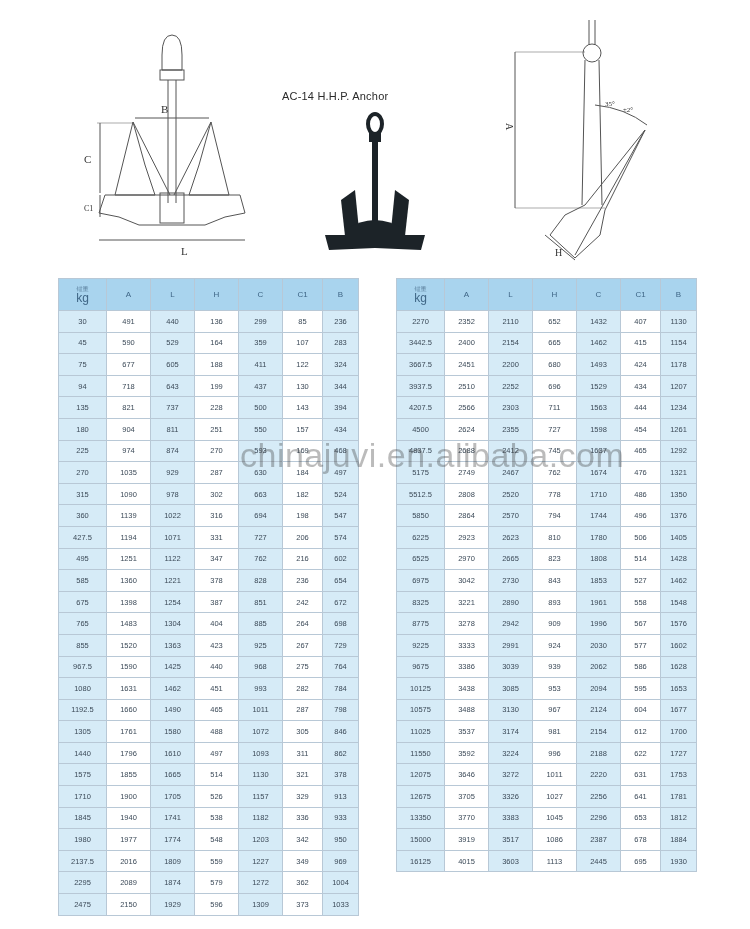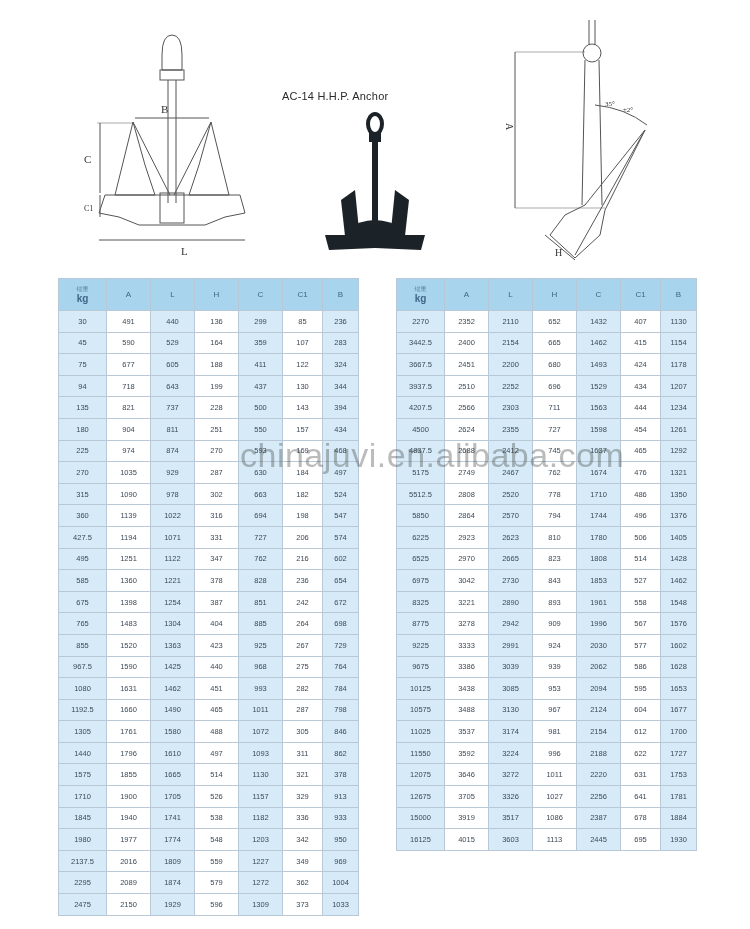--- a/index.html
+++ b/index.html
@@ -6,21 +6,21 @@
   body { width: 750px; height: 929px; position: relative; overflow: hidden; font-family: "Liberation Sans", sans-serif; }
   .drawing { position: absolute; }
   #drawing-front { left: 75px; top: 25px; width: 230px; height: 235px; }
   #drawing-side { left: 505px; top: 20px; width: 150px; height: 245px; }
   #photo { left: 315px; top: 110px; width: 120px; height: 150px; }
   .title { position: absolute; left: 282px; top: 90px; font-size: 11px; color: #2a2a2a; letter-spacing: 0.2px; }
   .spec-table { position: absolute; border-collapse: collapse; table-layout: fixed; font-size: 7.5px; color: #3c4a58; }
   .spec-table td, .spec-table th { border: 1px solid #b8c8d6; text-align: center; padding: 0; height: 20.6px; font-weight: normal; }
   .spec-table thead th { background: #a9d4ee; color: #3f6686; height: 31px; font-size: 8px; }
   .spec-table thead th .unit-cn { display: block; font-size: 6px; color: #5a7f9c; line-height: 7px; }
-  .spec-table thead th .unit-kg { display: block; font-size: 10px; font-weight: bold; color: #3f6686; line-height: 11px; }
+  .spec-table thead th .unit-kg { display: block; font-size: 12px; font-weight: normal; color: #3f6686; line-height: 11px; }
   .spec-table tbody td.c-blue { background: #d6ebf7; }
   .spec-table tbody td.c-white { background: #ffffff; }
   #table-left { left: 58px; top: 278px; width: 300px; }
   #table-right { left: 396px; top: 278px; width: 300px; }
   .watermark { position: absolute; left: 240px; top: 436px; font-size: 34px; color: rgba(60,60,60,0.35); letter-spacing: 0.5px; white-space: nowrap; pointer-events: none; }
 </style>
 </head>
 <body>
 
 <svg id="drawing-front" class="drawing" viewBox="0 0 230 235">
@@ -597,20 +597,29 @@
       <tr>
         <td class="c-blue">12675</td>
         <td class="c-white">3705</td>
         <td class="c-blue">3326</td>
         <td class="c-white">1027</td>
         <td class="c-blue">2256</td>
         <td class="c-white">641</td>
         <td class="c-blue">1781</td>
       </tr>
       <tr>
+        <td class="c-blue">13350</td>
+        <td class="c-white">3770</td>
+        <td class="c-blue">3383</td>
+        <td class="c-white">1045</td>
+        <td class="c-blue">2296</td>
+        <td class="c-white">653</td>
+        <td class="c-blue">1812</td>
+      </tr>
+      <tr>
         <td class="c-blue">15000</td>
         <td class="c-white">3919</td>
         <td class="c-blue">3517</td>
         <td class="c-white">1086</td>
         <td class="c-blue">2387</td>
         <td class="c-white">678</td>
         <td class="c-blue">1884</td>
       </tr>
       <tr>
         <td class="c-blue">16125</td>

